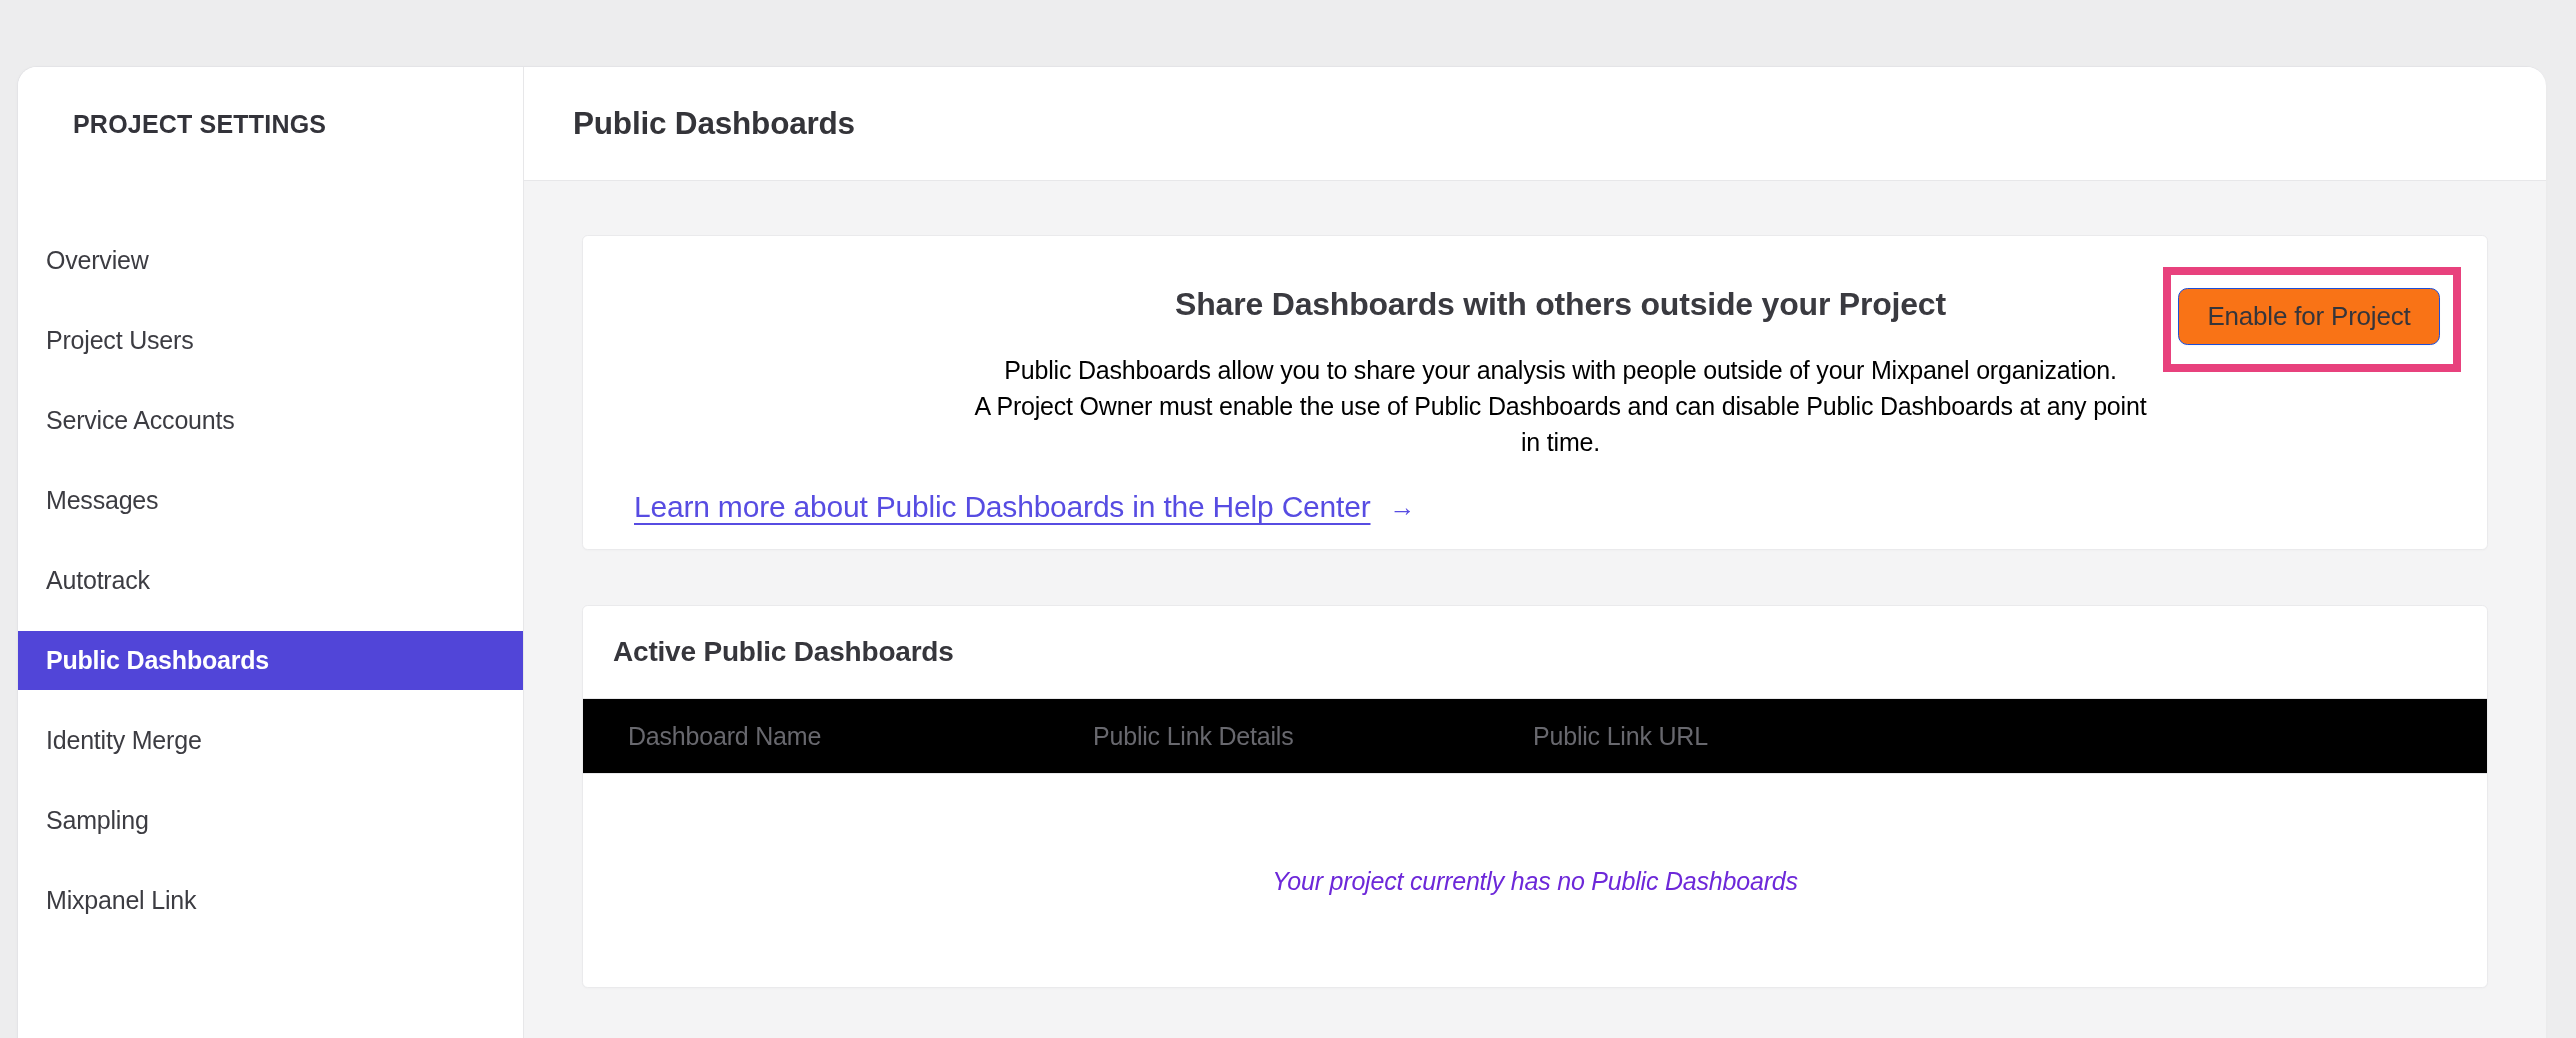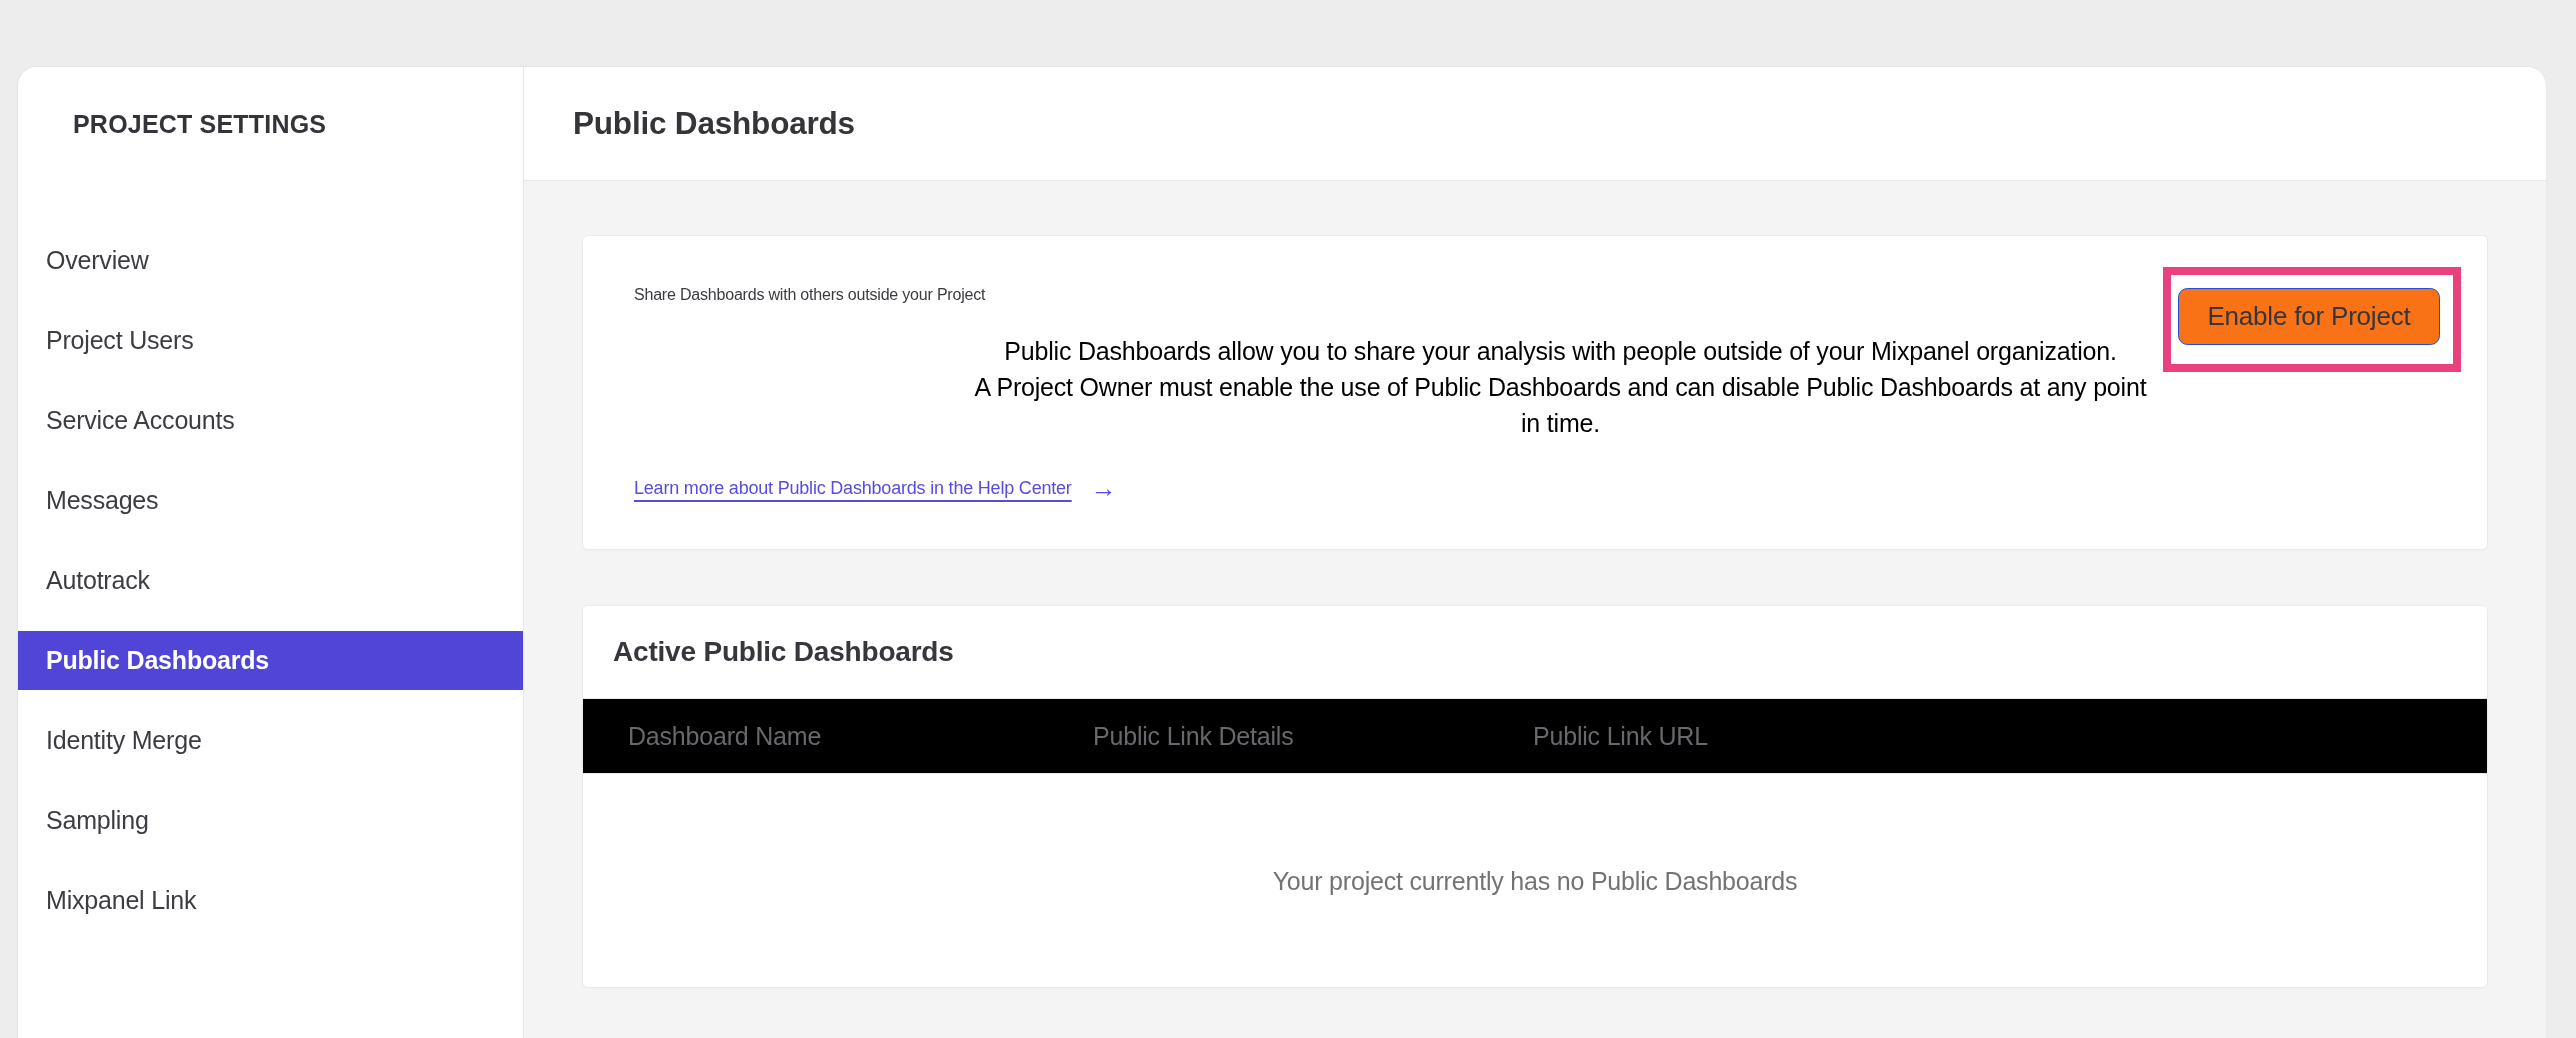--- a/index.html
+++ b/index.html
@@ -28,24 +28,24 @@
   .main-content{position:absolute;left:506px;top:114px;width:2022px;height:902px;background:#f4f4f5;}
 
   
   .card{position:absolute;background:#ffffff;border:1px solid #eaeaec;border-radius:5.7px;
         box-sizing:border-box;box-shadow:0 1px 1.9px rgba(0,0,0,.02);}
   .card-share{left:58px;top:54px;width:1906px;height:315px;}
   .card-dash {left:58px;top:424px;width:1906px;height:383px;}
 
   
   .share-inner{padding:50px 0 0 51px;}
-  .share-heading{font-size:16px;font-weight:400;color:#3a3a40;margin:0 0 29px 0;}
+  .share-heading{font-size:32px;font-weight:700;color:#3a3a40;margin:0 0 29px 0;text-align:center;}
   .share-body{font-size:25px;color:#000000;line-height:36px;margin:0;text-align:center;}
   .share-link-row{margin-top:29px;display:flex;align-items:center;height:36px;}
-  .share-link{font-size:18px;color:#574ce2;text-decoration:underline;
+  .share-link{font-size:30px;color:#574ce2;text-decoration:underline;
               text-underline-offset:5.7px;text-decoration-thickness:1.9px;cursor:pointer;}
   .share-link-arrow{font-size:26px;color:#574ce2;margin-left:19px;text-decoration:none;}
 
   
   .pink-box{position:absolute;left:1580px;top:30.5px;width:298px;height:105px;
             border:8.6px solid #e8417d;box-sizing:border-box;}
   .enable-btn{position:absolute;left:1595px;top:52px;width:262px;height:57px;background:#f97316;
               border:1px solid #1d4ed8;border-radius:9.5px;box-sizing:border-box;
               display:flex;align-items:center;justify-content:center;
               font-size:26px;font-weight:500;color:#35353b;cursor:pointer;
@@ -54,21 +54,21 @@
   
   .dash-header{height:93px;display:flex;align-items:center;padding-left:30px;
                border-bottom:1px solid #e8e8ea;box-sizing:border-box;}
   .dash-title{font-size:28px;font-weight:700;color:#36363c;}
   .dash-cols{position:relative;height:75px;background:#000000;border-bottom:1px solid #e8e8ea;
              box-sizing:border-box;}
   .dash-col{position:absolute;top:0;height:74px;display:flex;align-items:center;
             font-size:25px;color:#68686e;white-space:nowrap;}
   .col-0{left:45px;} .col-1{left:510px;} .col-2{left:950px;}
   .dash-empty{height:214px;display:flex;align-items:center;justify-content:center;}
-  .empty-text{font-size:25px;color:#737373;}
+  .empty-text{font-size:25px;font-style:italic;color:#6d28d9;}
 </style>
 </head>
 <body>
 
 <div class="screen">
   <div class="panel">
 
     <div class="sidebar">
       <div class="sidebar-title">PROJECT SETTINGS</div>
       <div class="nav">

